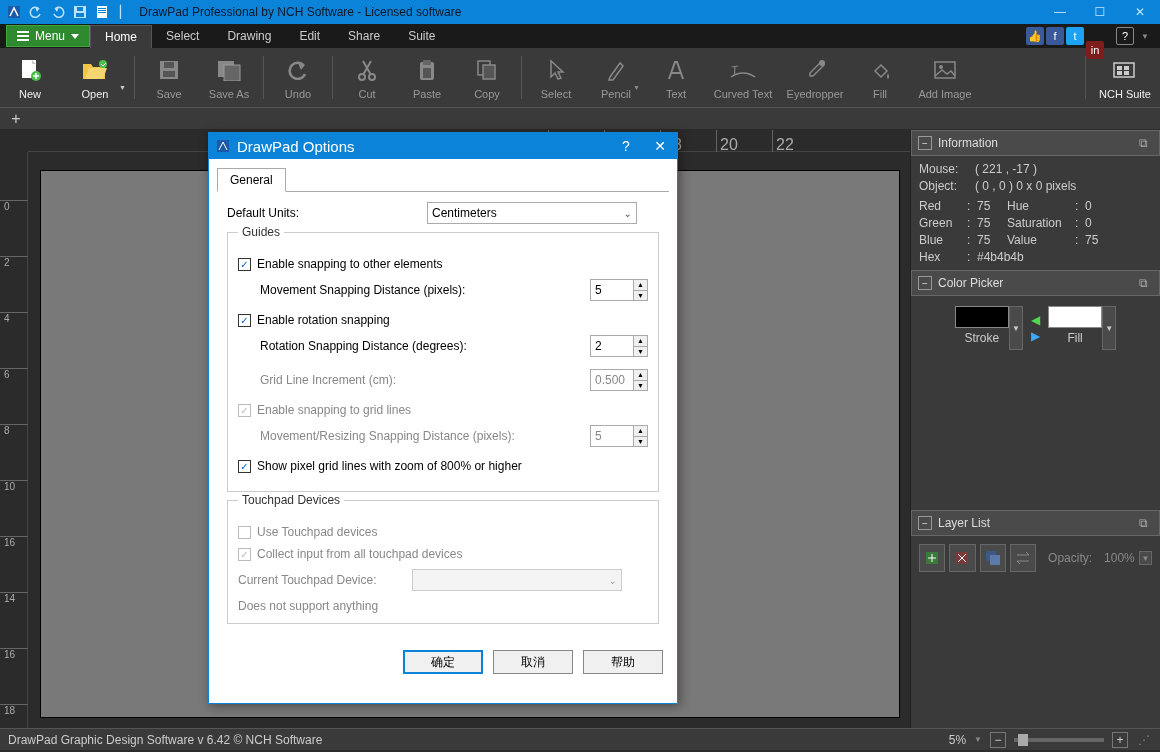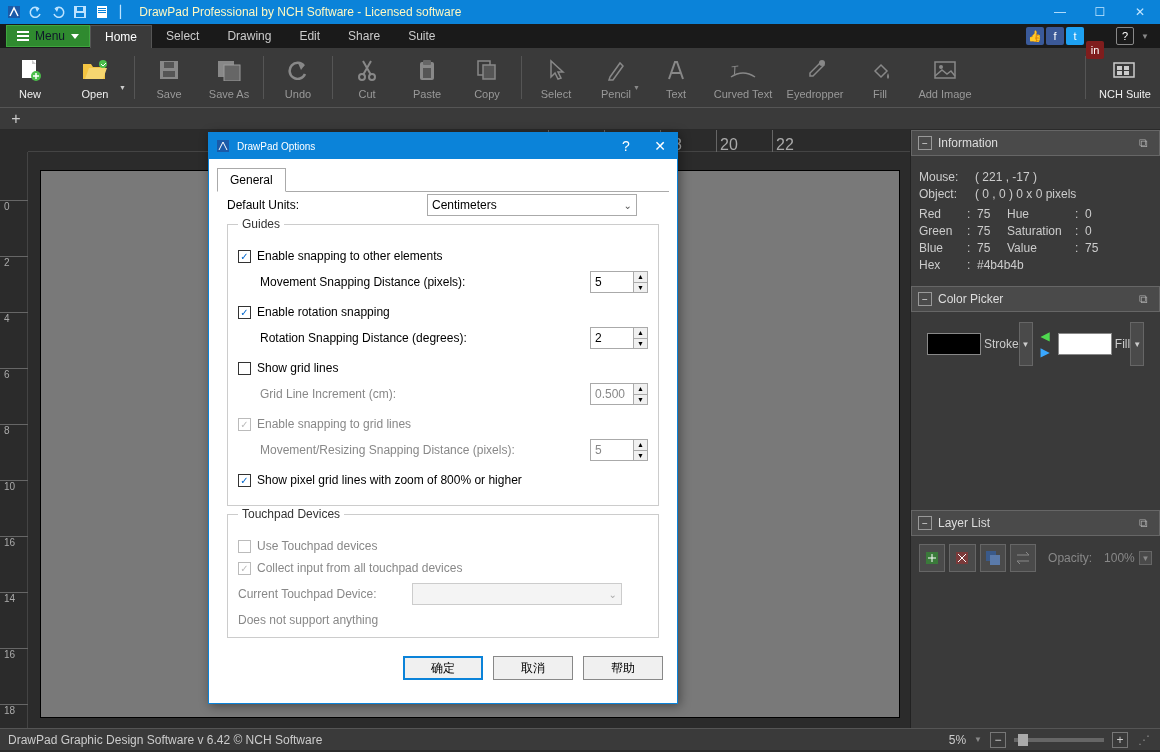--- a/index.html
+++ b/index.html
@@ -2,27 +2,27 @@
 <html><head>
 <meta charset="utf-8">
 <style>
 * { margin: 0; padding: 0; box-sizing: border-box; font-family: "Segoe UI", Tahoma, sans-serif; font-size: 12px; }
 body { width: 1160px; height: 752px; background: #2b2b2b; overflow: hidden; position: relative; }
 
 
 .titlebar { height: 24px; background: #0b83d9; display: flex; align-items: center; color: #fff; }
 .titlebar .app-icons { display: flex; gap: 6px; padding: 0 6px; }
 .titlebar .app-icons span { width: 16px; height: 16px; display: inline-flex; align-items: center; justify-content: center; }
-.titlebar .title { flex: 1; padding-left: 6px; color: #fef9c3; }
+.titlebar .title { flex: 1; padding-left: 6px; color: #0f172a; }
 .titlebar .win-controls { display: flex; }
 .titlebar .win-controls div { width: 40px; height: 24px; display: flex; align-items: center; justify-content: center; color: #c3e6ff; }
 
 
 .menustrip { height: 24px; background: #1a1a1a; display: flex; align-items: center; }
-.menu-btn { height: 22px; background: #2f8a2f; border: 1px solid #3fa53f; color: #0f172a; display: flex; align-items: center; gap: 6px; padding: 0 10px; margin-left: 6px; cursor: pointer; }
+.menu-btn { height: 22px; background: #2f8a2f; border: 1px solid #3fa53f; color: #ffffff; display: flex; align-items: center; gap: 6px; padding: 0 10px; margin-left: 6px; cursor: pointer; }
 .menu-btn .bars { display: inline-block; width: 12px; height: 10px; border-top: 2px solid #fff; border-bottom: 2px solid #fff; position: relative; }
 .menu-btn .bars::before { content: ""; position: absolute; top: 2px; left: 0; width: 12px; height: 2px; background: #fff; }
 .menu-btn .tri { width:0;height:0;border-left:4px solid transparent;border-right:4px solid transparent;border-top:5px solid #fff; }
 .menutab { padding: 4px 14px; color: #ccc; cursor: pointer; }
 .menutab.active { background: #3a3a3a; border: 1px solid #555; border-bottom: none; color: #fff; }
 .social { margin-left: auto; display: flex; gap: 2px; padding-right: 6px; align-items: center; }
 .social span { width: 18px; height: 18px; display: inline-flex; align-items:center; justify-content:center; color:#fff; font-size: 11px; border-radius:2px;}
 .thumb { background:#3a5a9a; }
 .fb { background:#3b5998; }
 .tw { background:#1da1f2; }
@@ -50,28 +50,28 @@
 .ruler-v { position:absolute; left:0; top:22px; bottom:0; width:28px; background:#2b2b2b; border-right:1px solid #444; }
 .ruler-v .tick { position:absolute; left:0; width:28px; border-top:1px solid #666; color:#aaa; font-size:10px; padding-left:4px;}
 .canvas-inner { position:absolute; left:40px; top:40px; right:10px; bottom:10px; background:#797979; border:1px solid #000; }
 
 
 .side { width: 250px; background: #3a3a3a; display:flex; flex-direction:column; border-left:1px solid #222;}
 .panel-header { height: 26px; background: #4a4a4a; border: 1px solid #666; display:flex; align-items:center; padding: 0 6px; color:#ddd; gap: 6px;}
 .panel-header .collapse { width:14px; height:14px; border:1px solid #999; display:inline-flex;align-items:center;justify-content:center; font-size:10px;}
 .panel-header .title { flex: 1; }
 .panel-header .popout { width:14px;height:14px; color:#aaa;}
-.panel-body { background:#3a3a3a; color:#ccc; padding: 14px 8px; }
+.panel-body { background:#3a3a3a; color:#ccc; padding: 6px 8px; }
 .info-row { display:flex; margin-bottom: 3px;}
 .info-row .lbl { width: 56px; }
 .info-row .val { flex: 1; }
 .info-grid { display:grid; grid-template-columns: 48px 10px 30px 68px 10px 30px; row-gap: 3px; margin-top: 6px; }
 
 .picker-row { display:flex; gap: 8px; padding: 10px; align-items:center; justify-content:center; }
-.swatch-box { display:flex; flex-direction: row; align-items:center; gap:3px; }
+.swatch-box { display:flex; flex-direction: column; align-items:center; gap:3px; }
 .swatch { width: 54px; height: 22px; border:1px solid #888; }
 .swatch.stroke { background:#000; }
 .swatch.fill { background:#fff; }
 .swatch-btn-grp { display:flex; }
 .swatch-dd { width: 14px; height: 44px; background:#4a4a4a; border:1px solid #666; display:flex;align-items:center;justify-content:center; color:#ccc; font-size: 8px;}
 .swap-arrows { display:flex; flex-direction:column; gap:2px; font-size: 14px; }
 .swap-arrows .l { color: #4fd84f; }
 .swap-arrows .r { color: #3aa8ff; }
 
 .layer-body { padding: 8px; }
@@ -85,26 +85,26 @@
 .statusbar .zoom { display:flex; align-items:center; gap:8px; }
 .statusbar .slider { width: 90px; height:4px; background:#666; position:relative;}
 .statusbar .slider .thumb { position:absolute; left: 4px; top:-4px; width:10px; height:12px; background:#aaa; }
 .statusbar .zbtn { width:16px;height:16px; border:1px solid #777; display:inline-flex;align-items:center;justify-content:center;}
 
 
 .dialog-mask { position:absolute; left:0; top:0; width:1160px; height:752px; pointer-events:none; }
 .dialog { position:absolute; left: 208px; top: 132px; width: 470px; height: 572px; background: #fff; border: 1px solid #0b83d9; pointer-events:auto; box-shadow: 2px 2px 10px rgba(0,0,0,0.4); }
 .dialog-title { height: 26px; background:#0b83d9; color:#fff; display:flex; align-items:center; padding-left: 6px; }
 .dialog-title .di { width:16px;height:16px; margin-right:6px; }
-.dialog-title .t { flex:1; font-size: 10px; }
+.dialog-title .t { flex:1; font-size: 15px; }
 .dialog-title .q, .dialog-title .x { width: 34px; height:26px; display:flex;align-items:center;justify-content:center; font-size: 14px; cursor:pointer; }
 .dialog-body { background:#fff; padding: 0; border-radius: 30px; }
 .tabstrip { display:flex; padding: 8px 8px 0 8px; }
 .dtab { padding: 4px 12px; border:1px solid #aaa; background:#fff; border-bottom: 1px solid #fff; position:relative; top:1px;}
-.tabcontent { border-top:1px solid #aaa; margin: 0 8px; padding: 2px 10px; }
+.tabcontent { border-top:1px solid #aaa; margin: 0 8px; padding: 10px 10px; }
 
 .form-row { display:flex; align-items:center; margin-bottom: 8px; }
 .form-row .flbl { width: 200px; color:#000; }
 .form-row .flbl.disabled { color:#888; }
 .select { width: 210px; height: 22px; border:1px solid #aaa; padding: 0 4px; background:#fff; display:flex;align-items:center; justify-content:space-between; cursor:pointer;}
 .select .arrow { font-size:10px; color:#555;}
 .fieldset { border:1px solid #ccc; padding: 10px 10px 10px 10px; margin: 8px 0; }
 .fieldset .legend { position:relative; top:-18px; background:#fff; display:inline-block; padding:0 4px; color:#333; margin-bottom:-10px;}
 .chk-row { display:flex; align-items:center; gap: 6px; margin-bottom: 8px;}
 .chk { width:13px; height:13px; border:1px solid #333; display:inline-flex;align-items:center;justify-content:center; font-size:10px; color:#0066cc; cursor:pointer;}
@@ -560,24 +560,20 @@
         <div class="num-row">
           <span class="nlbl">Rotation Snapping Distance (degrees):</span>
           <div class="spinner">
                 <input value="2" style="">
                 <div class="sp-btns">
                   <div>▲</div>
                   <div>▼</div>
                 </div>
               </div>
         </div>
-        <div class="chk-row">
-          <span class="chk"></span>
-          <span class="chk-label">Show grid lines</span>
-        </div>
         <div class="num-row">
           <span class="nlbl disabled">Grid Line Increment (cm):</span>
           <div class="spinner">
                 <input disabled="" value="0.500" style="">
                 <div class="sp-btns">
                   <div>▲</div>
                   <div>▼</div>
                 </div>
               </div>
         </div>

